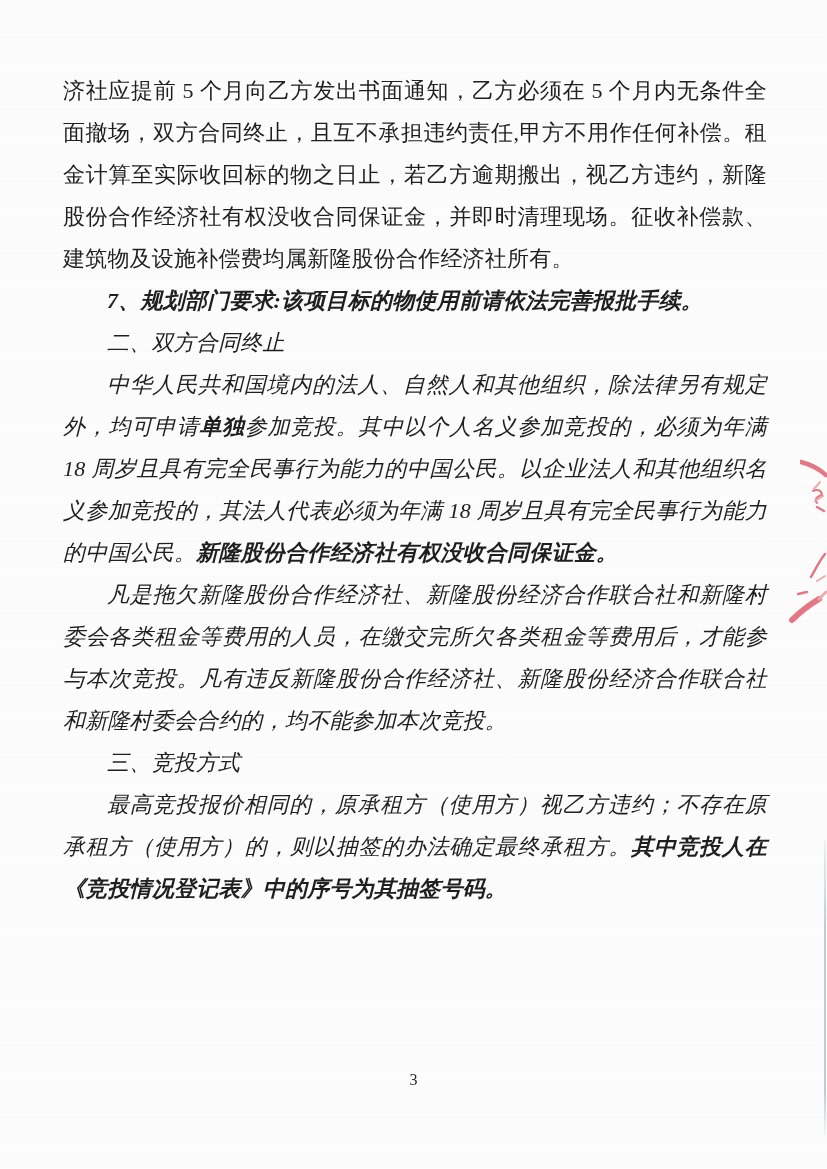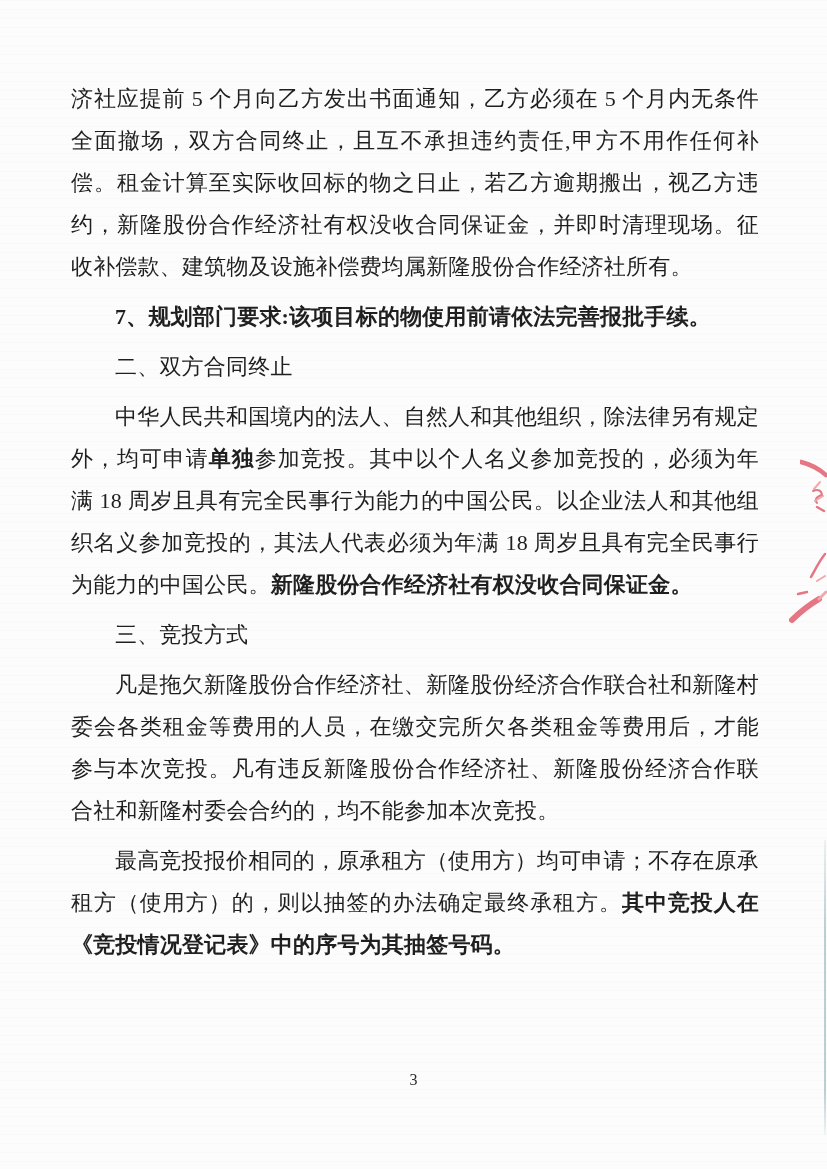--- a/index.html
+++ b/index.html
@@ -23,24 +23,24 @@
     left: 63px;
     top: 70px;
     width: 704px;
     font-size: 22px;
     line-height: 42px;
     text-align: justify;
     text-justify: inter-character;
     letter-spacing: 0.2px;
   }
   .doc-body p {
-    margin: 8px;
+    margin: 0;
     padding: 0;
   }
-  .doc-body p.indent { text-indent: 2em; }
+  .doc-body p.indent { text-indent: 2em; font-style: italic; }
   .b { font-weight: bold; }
   .page-number {
     position: absolute;
     top: 1070px;
     left: 0;
     width: 100%;
     text-align: center;
     font-size: 16px;
     line-height: 20px;
     color: #2b2b2b;
@@ -71,26 +71,26 @@
 <div class="doc-body">
 
   <p><span>济社应提前 5 个月向乙方发出书面通知，乙方必须在 5 个月内无条件全面撤场，双方合同终止，且互不承担违约责任,甲方不用作任何补偿。租金计算至实际收回标的物之日止，若乙方逾期搬出，视乙方违约，新隆股份合作经济社有权没收合同保证金，并即时清理现场。征收补偿款、建筑物及设施补偿费均属新隆股份合作经济社所有。</span></p>
 
   <p class="indent"><span class="b">7、规划部门要求:该项目标的物使用前请依法完善报批手续。</span></p>
 
   <p class="indent"><span>二、双方合同终止</span></p>
 
   <p class="indent"><span>中华人民共和国境内的法人、自然人和其他组织，除法律另有规定外，均可申请</span><span class="b">单独</span><span>参加竞投。其中以个人名义参加竞投的，必须为年满 18 周岁且具有完全民事行为能力的中国公民。以企业法人和其他组织名义参加竞投的，其法人代表必须为年满 18 周岁且具有完全民事行为能力的中国公民。</span><span class="b">新隆股份合作经济社有权没收合同保证金。</span></p>
 
+  <p class="indent"><span>凡是拖欠新隆股份合作经济社、新隆股份经济合作联合社和新隆村委会各类租金等费用的人员，在缴交完所欠各类租金等费用后，才能参与本次竞投。凡有违反新隆股份合作经济社、新隆股份经济合作联合社和新隆村委会合约的，均不能参加本次竞投。</span></p>
+
   <p class="indent"><span>三、竞投方式</span></p>
 
-  <p class="indent"><span>凡是拖欠新隆股份合作经济社、新隆股份经济合作联合社和新隆村委会各类租金等费用的人员，在缴交完所欠各类租金等费用后，才能参与本次竞投。凡有违反新隆股份合作经济社、新隆股份经济合作联合社和新隆村委会合约的，均不能参加本次竞投。</span></p>
 
-
-  <p class="indent"><span>最高竞投报价相同的，原承租方（使用方）均可申请；不存在原承租方（使用方）的，则以抽签的办法确定最终承租方。</span><span class="b">其中竞投人在《竞投情况登记表》中的序号为其抽签号码。</span></p>
+  <p class="indent"><span>最高竞投报价相同的，原承租方（使用方）视乙方违约；不存在原承租方（使用方）的，则以抽签的办法确定最终承租方。</span><span class="b">其中竞投人在《竞投情况登记表》中的序号为其抽签号码。</span></p>
 
 </div>
 
 <div class="page-number">3</div>
 
 <svg class="red-mark red-mark-1" viewBox="0 0 27 60" xmlns="http://www.w3.org/2000/svg">
   <g stroke="#e0606e" fill="none" stroke-linecap="round" opacity="0.85">
     <path d="M1,7 C9,9 18,13 26,20" stroke-width="4.5"></path>
     <path d="M20,27 l-6,7" stroke-width="2" stroke="#ef9aa2"></path>
     <path d="M13,36 q8,-3 9,4 q-9,3 -5,8" stroke-width="2"></path>

